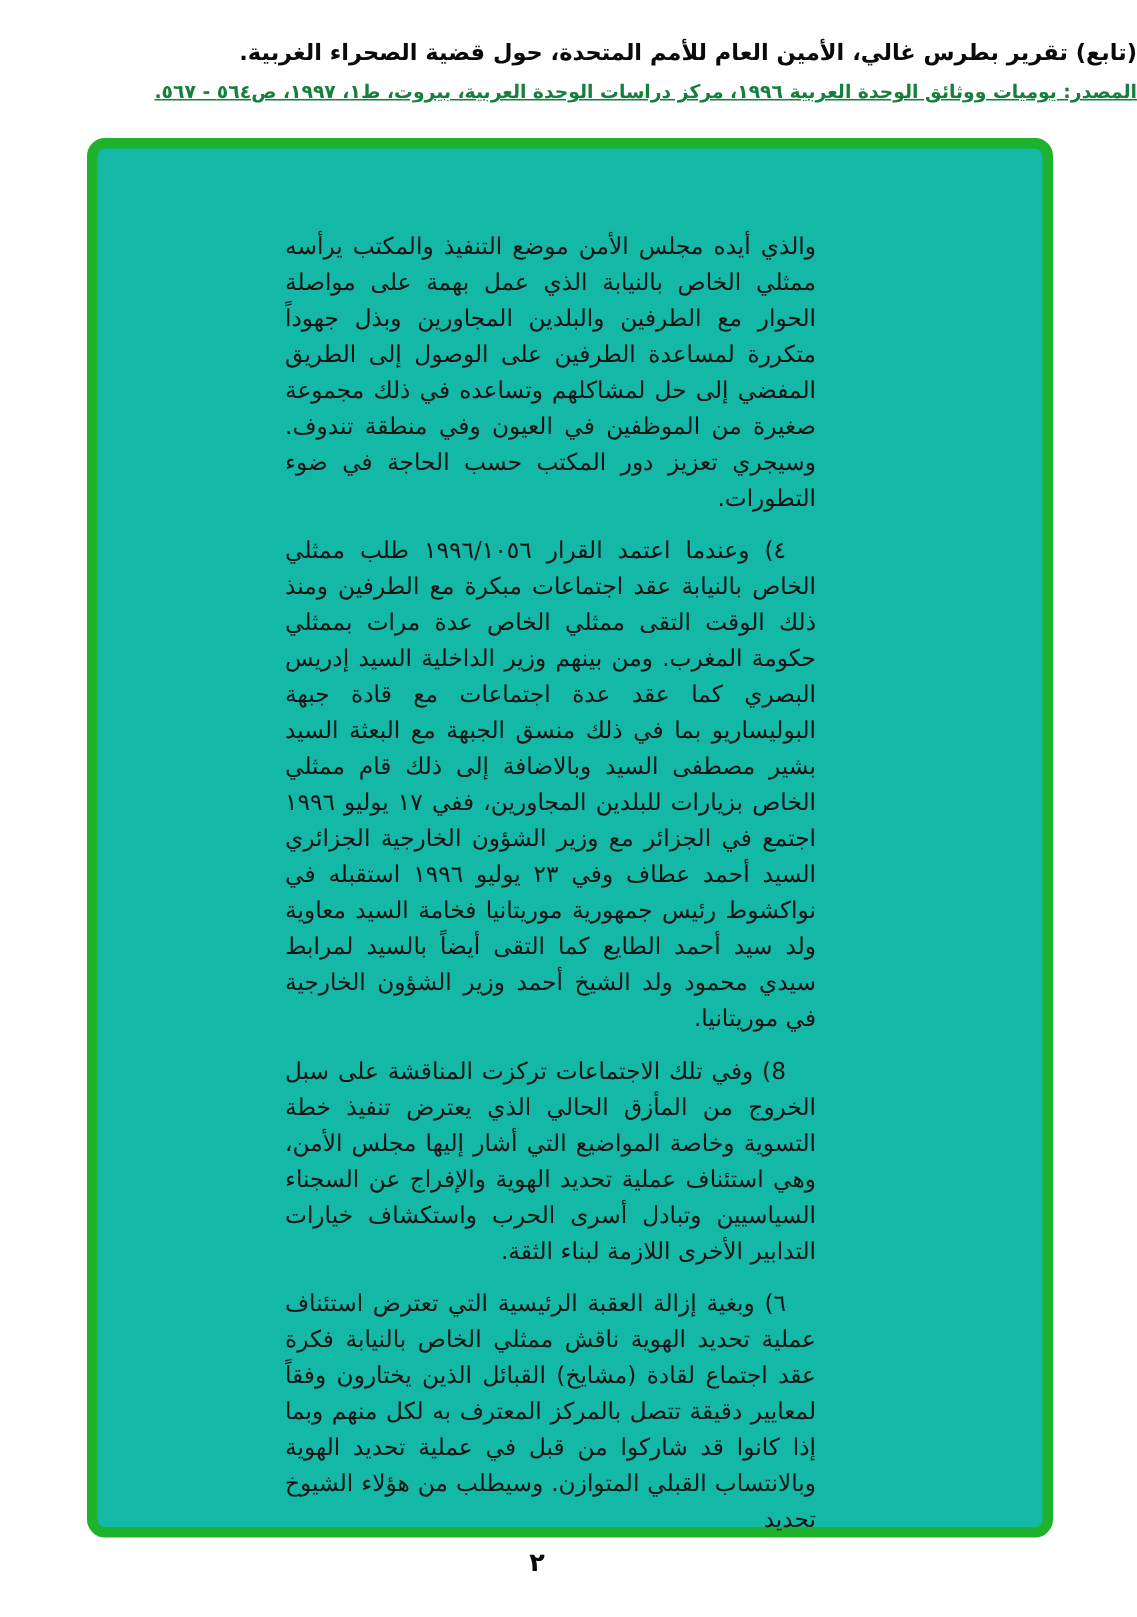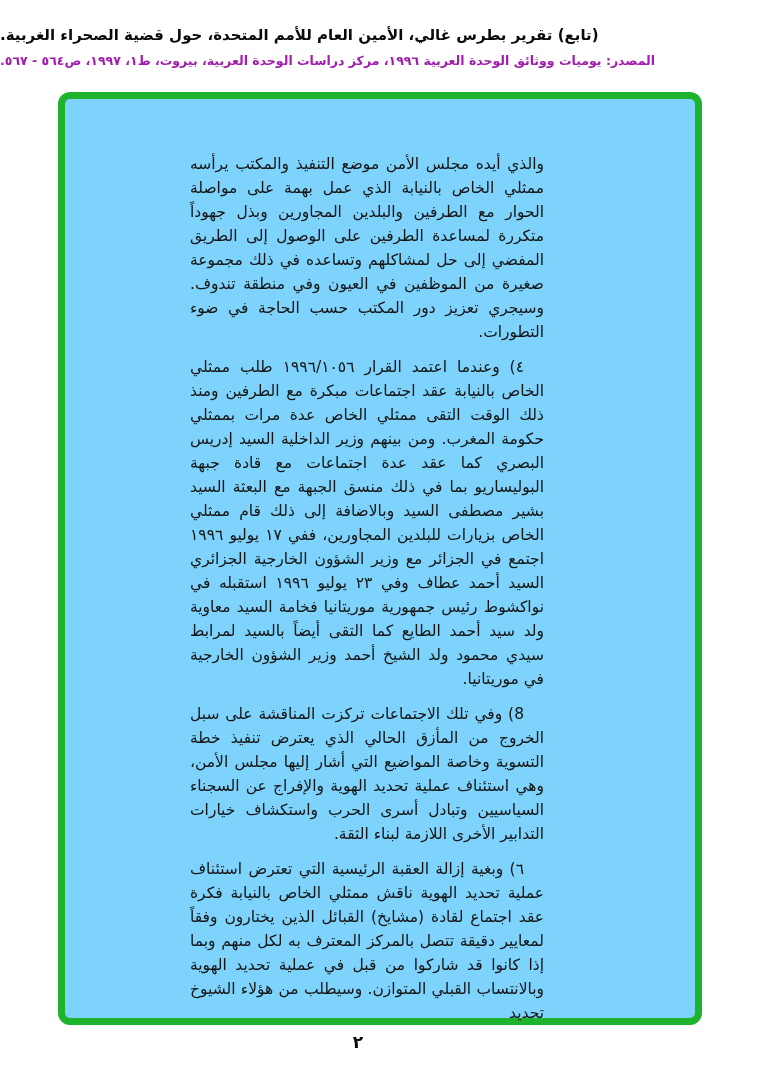--- a/index.html
+++ b/index.html
@@ -15,47 +15,48 @@
     font-family: "DejaVu Sans", sans-serif;
     color: #111111;
     overflow: hidden;
   }
   
   .header {
     position: absolute;
     top: 22px;
     left: 0;
     width: 758px;
-    text-align: left;
+    text-align: right;
     direction: rtl;
   }
   .header-title {
     font-size: 15px;
     font-weight: bold;
     line-height: 26px;
     color: #0a0a0a;
   }
   .header-source {
     font-size: 12.5px;
     font-weight: bold;
     line-height: 20px;
     margin-top: 3px;
-    color: #a21caf;
+    color: #15803d;
+    text-decoration: underline;
   }
   
   .frame {
     position: absolute;
     left: 58px;
     top: 92px;
     width: 644px;
     height: 933px;
     box-sizing: border-box;
     border: 7px solid #1eb32c;
     border-radius: 12px;
-    background: #7dd3fc;
+    background: #14b8a6;
   }
   
   .text-column {
     position: absolute;
     left: 125px;
     top: 53px;
     width: 354px;
     direction: rtl;
     text-align: justify;
     font-size: 15.5px;

